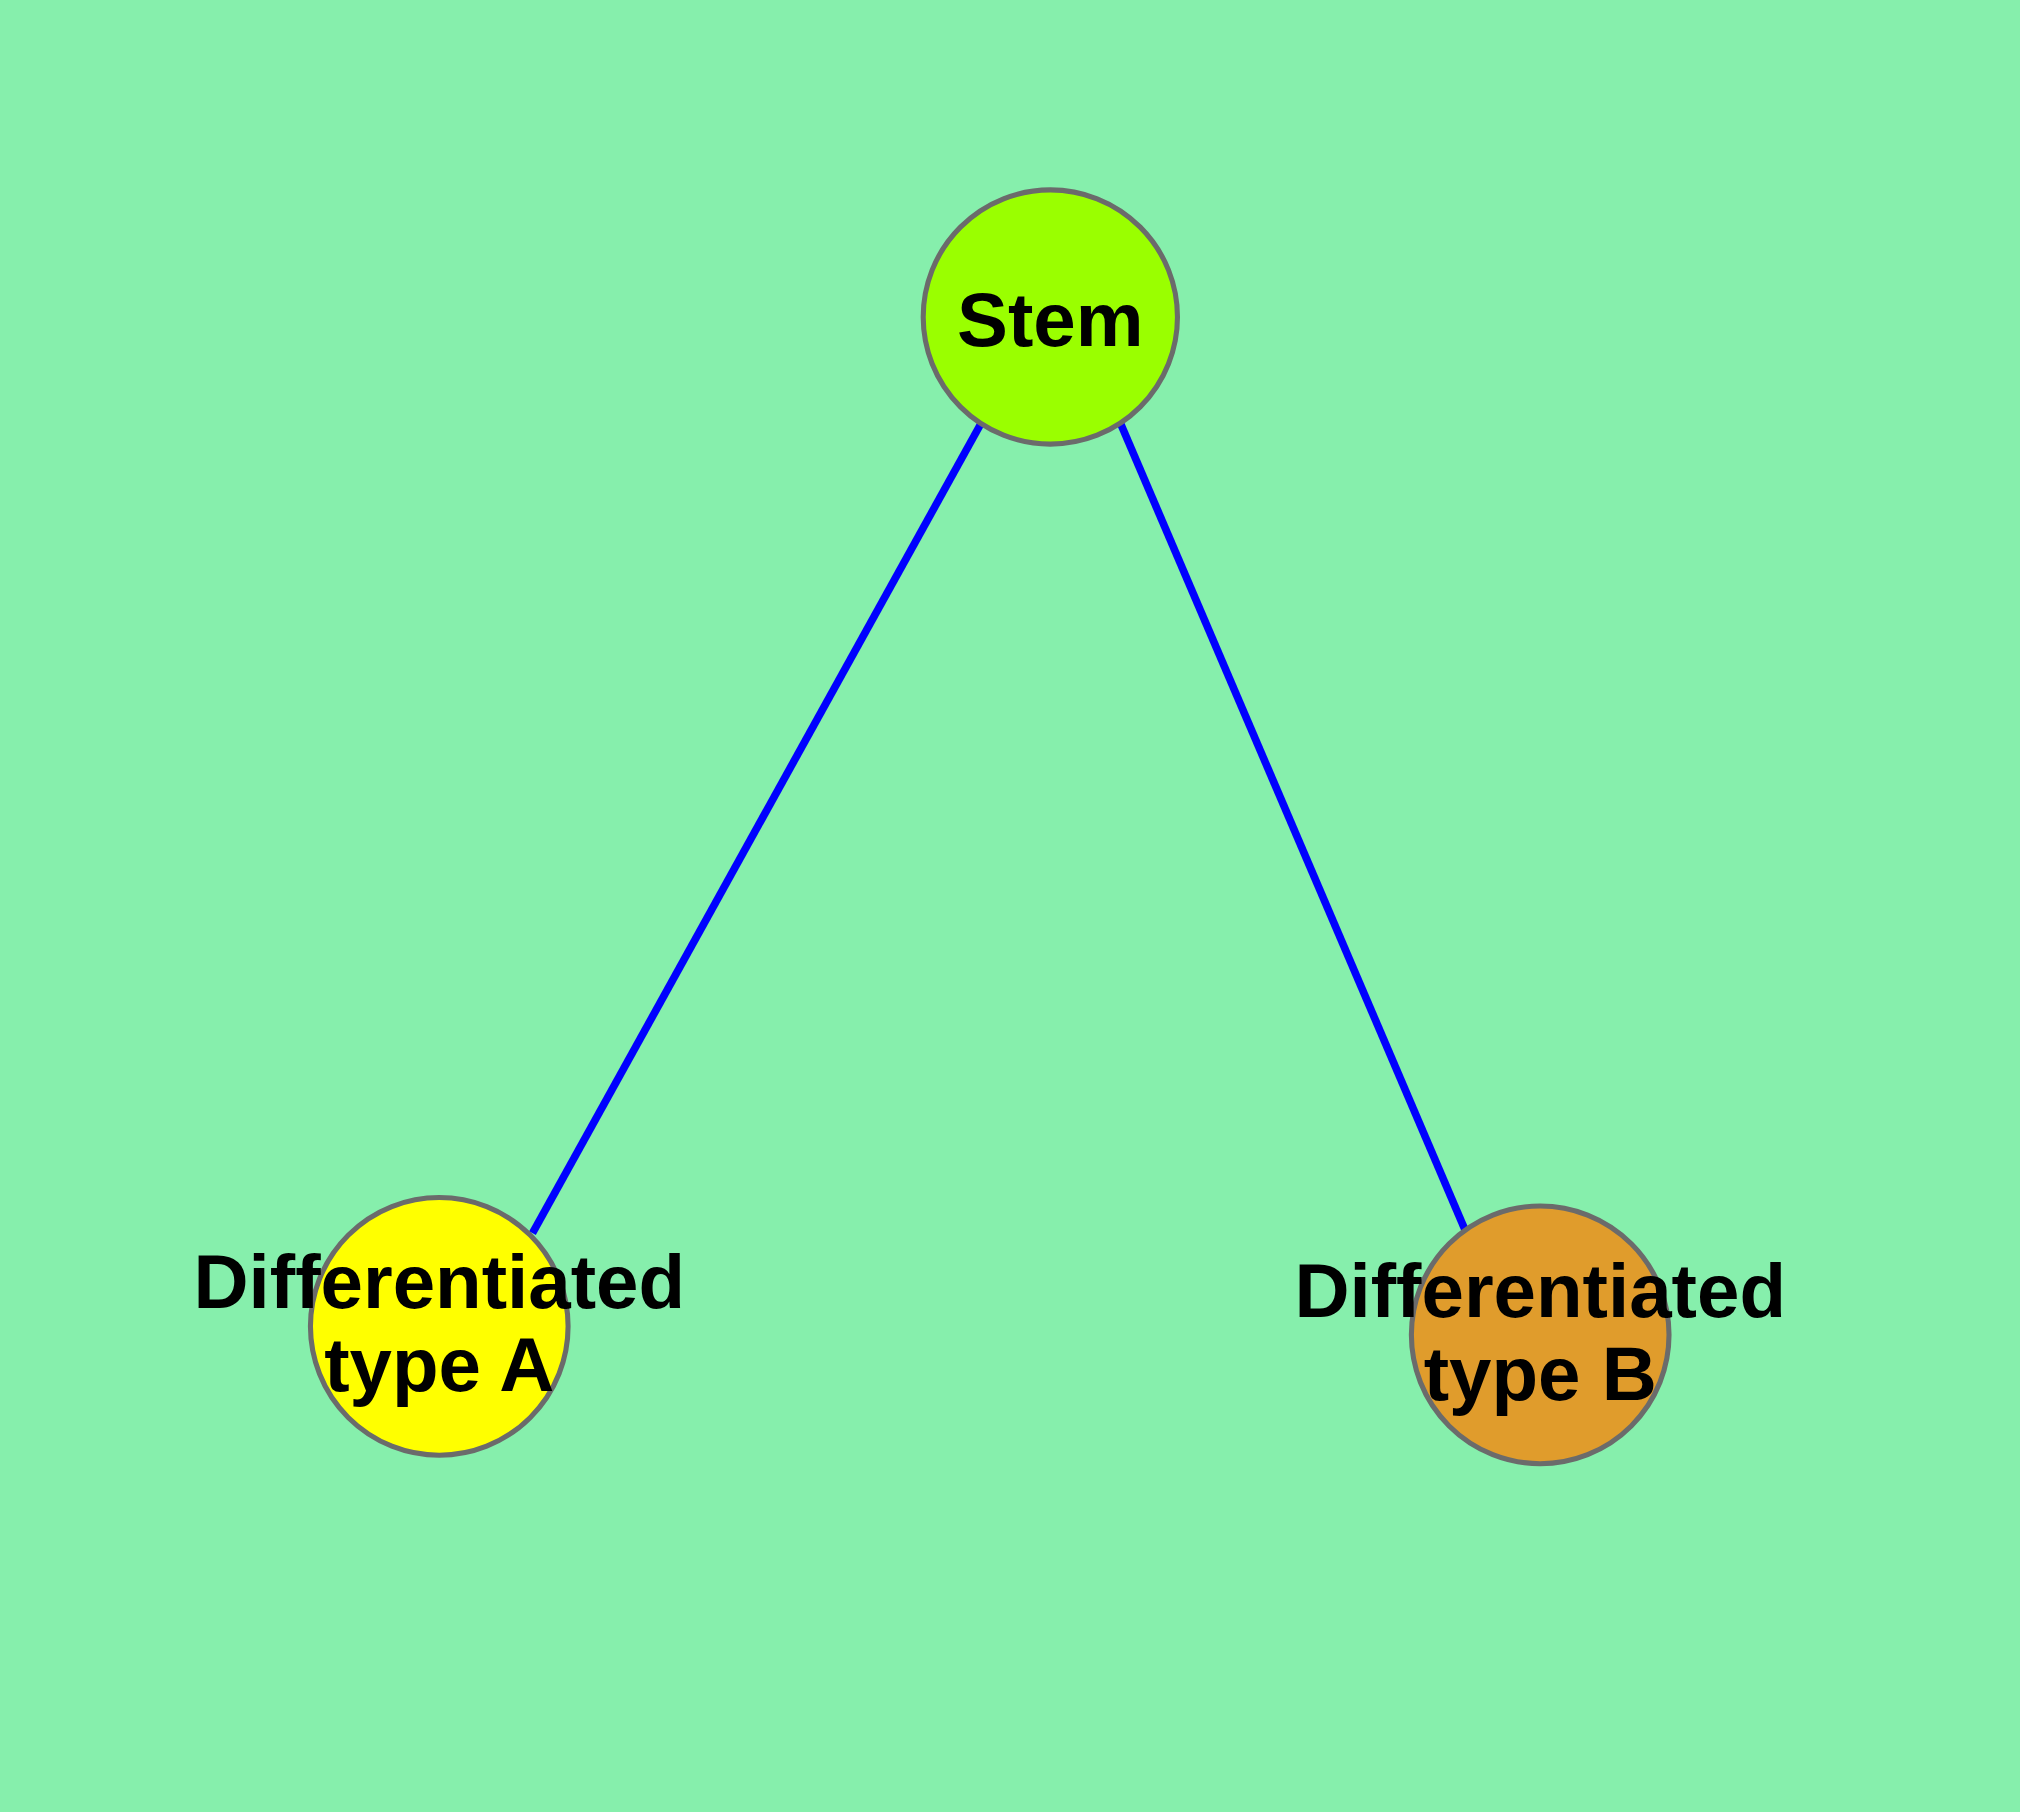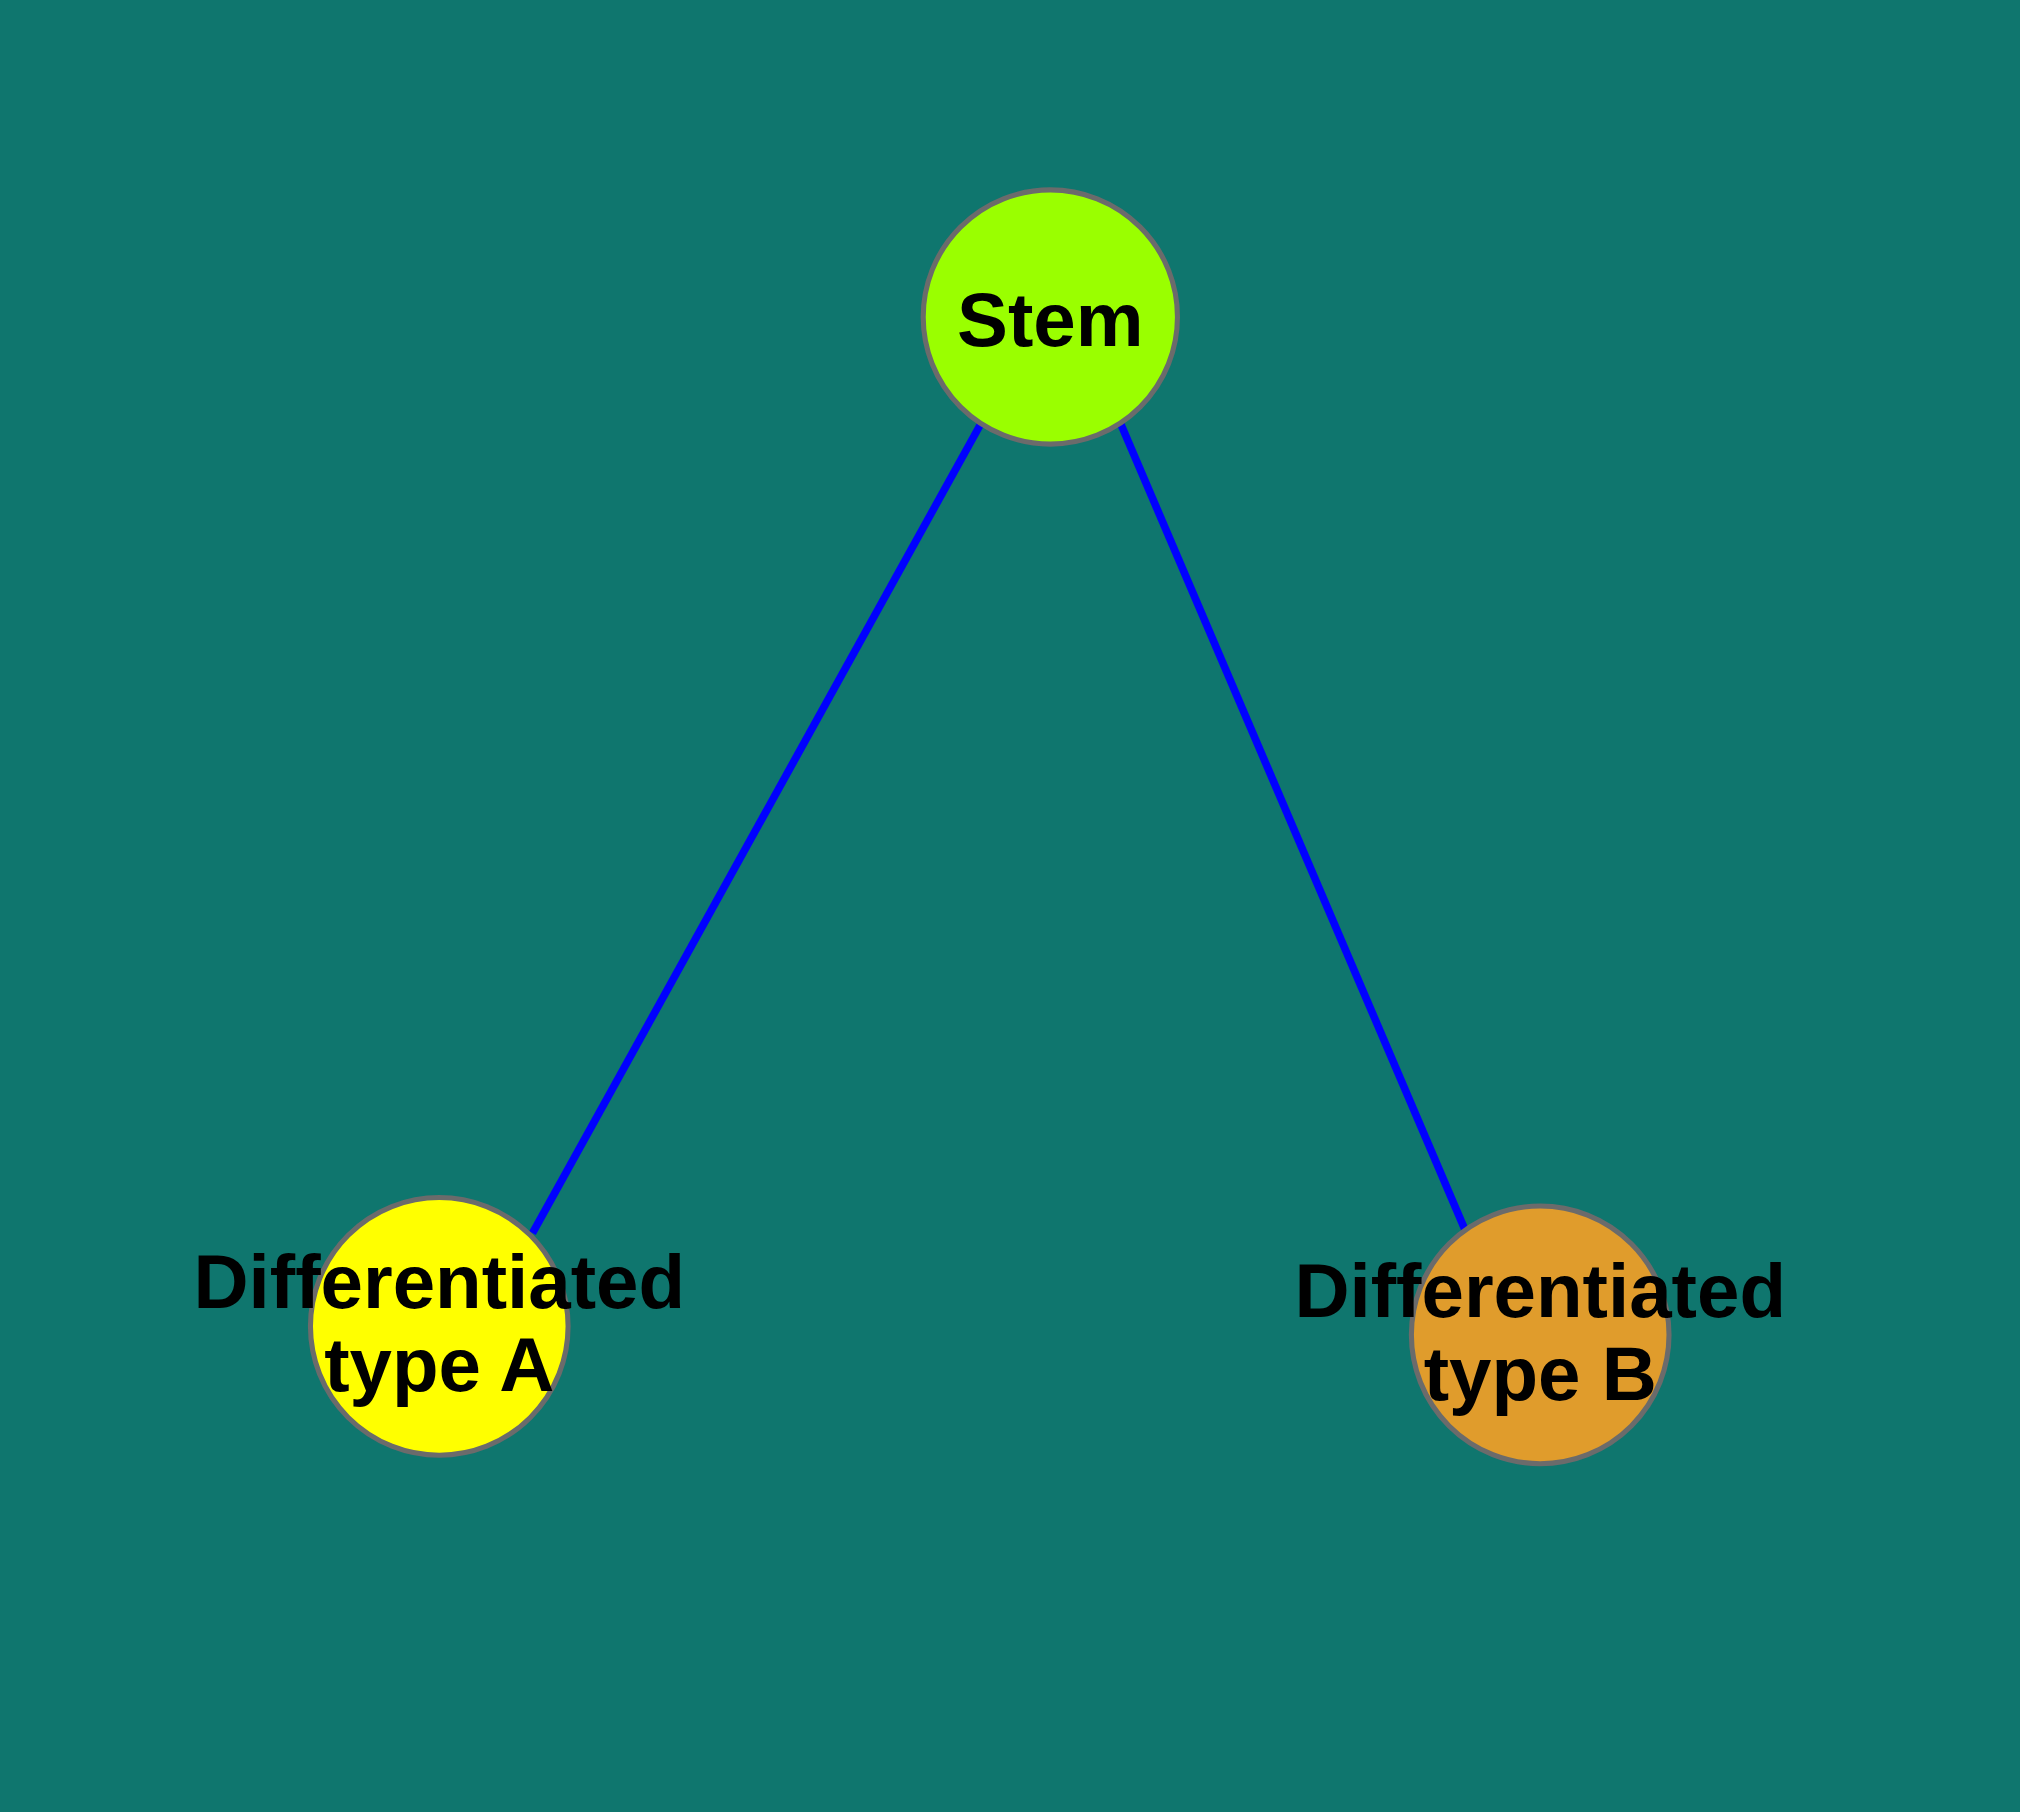--- a/index.html
+++ b/index.html
@@ -4,21 +4,21 @@
 <style>
   html, body {
     margin: 0;
     padding: 0;
     background: #ccccff;
   }
   #stage {
     position: relative;
     width: 2021px;
     height: 1812px;
-    background: #0f766e;
+    background: #86efac;
     overflow: hidden;
     font-family: "Liberation Sans", "DejaVu Sans", sans-serif;
   }
   #graph-svg {
     position: absolute;
     left: 0;
     top: 0;
     width: 2021px;
     height: 1812px;
     display: block;

